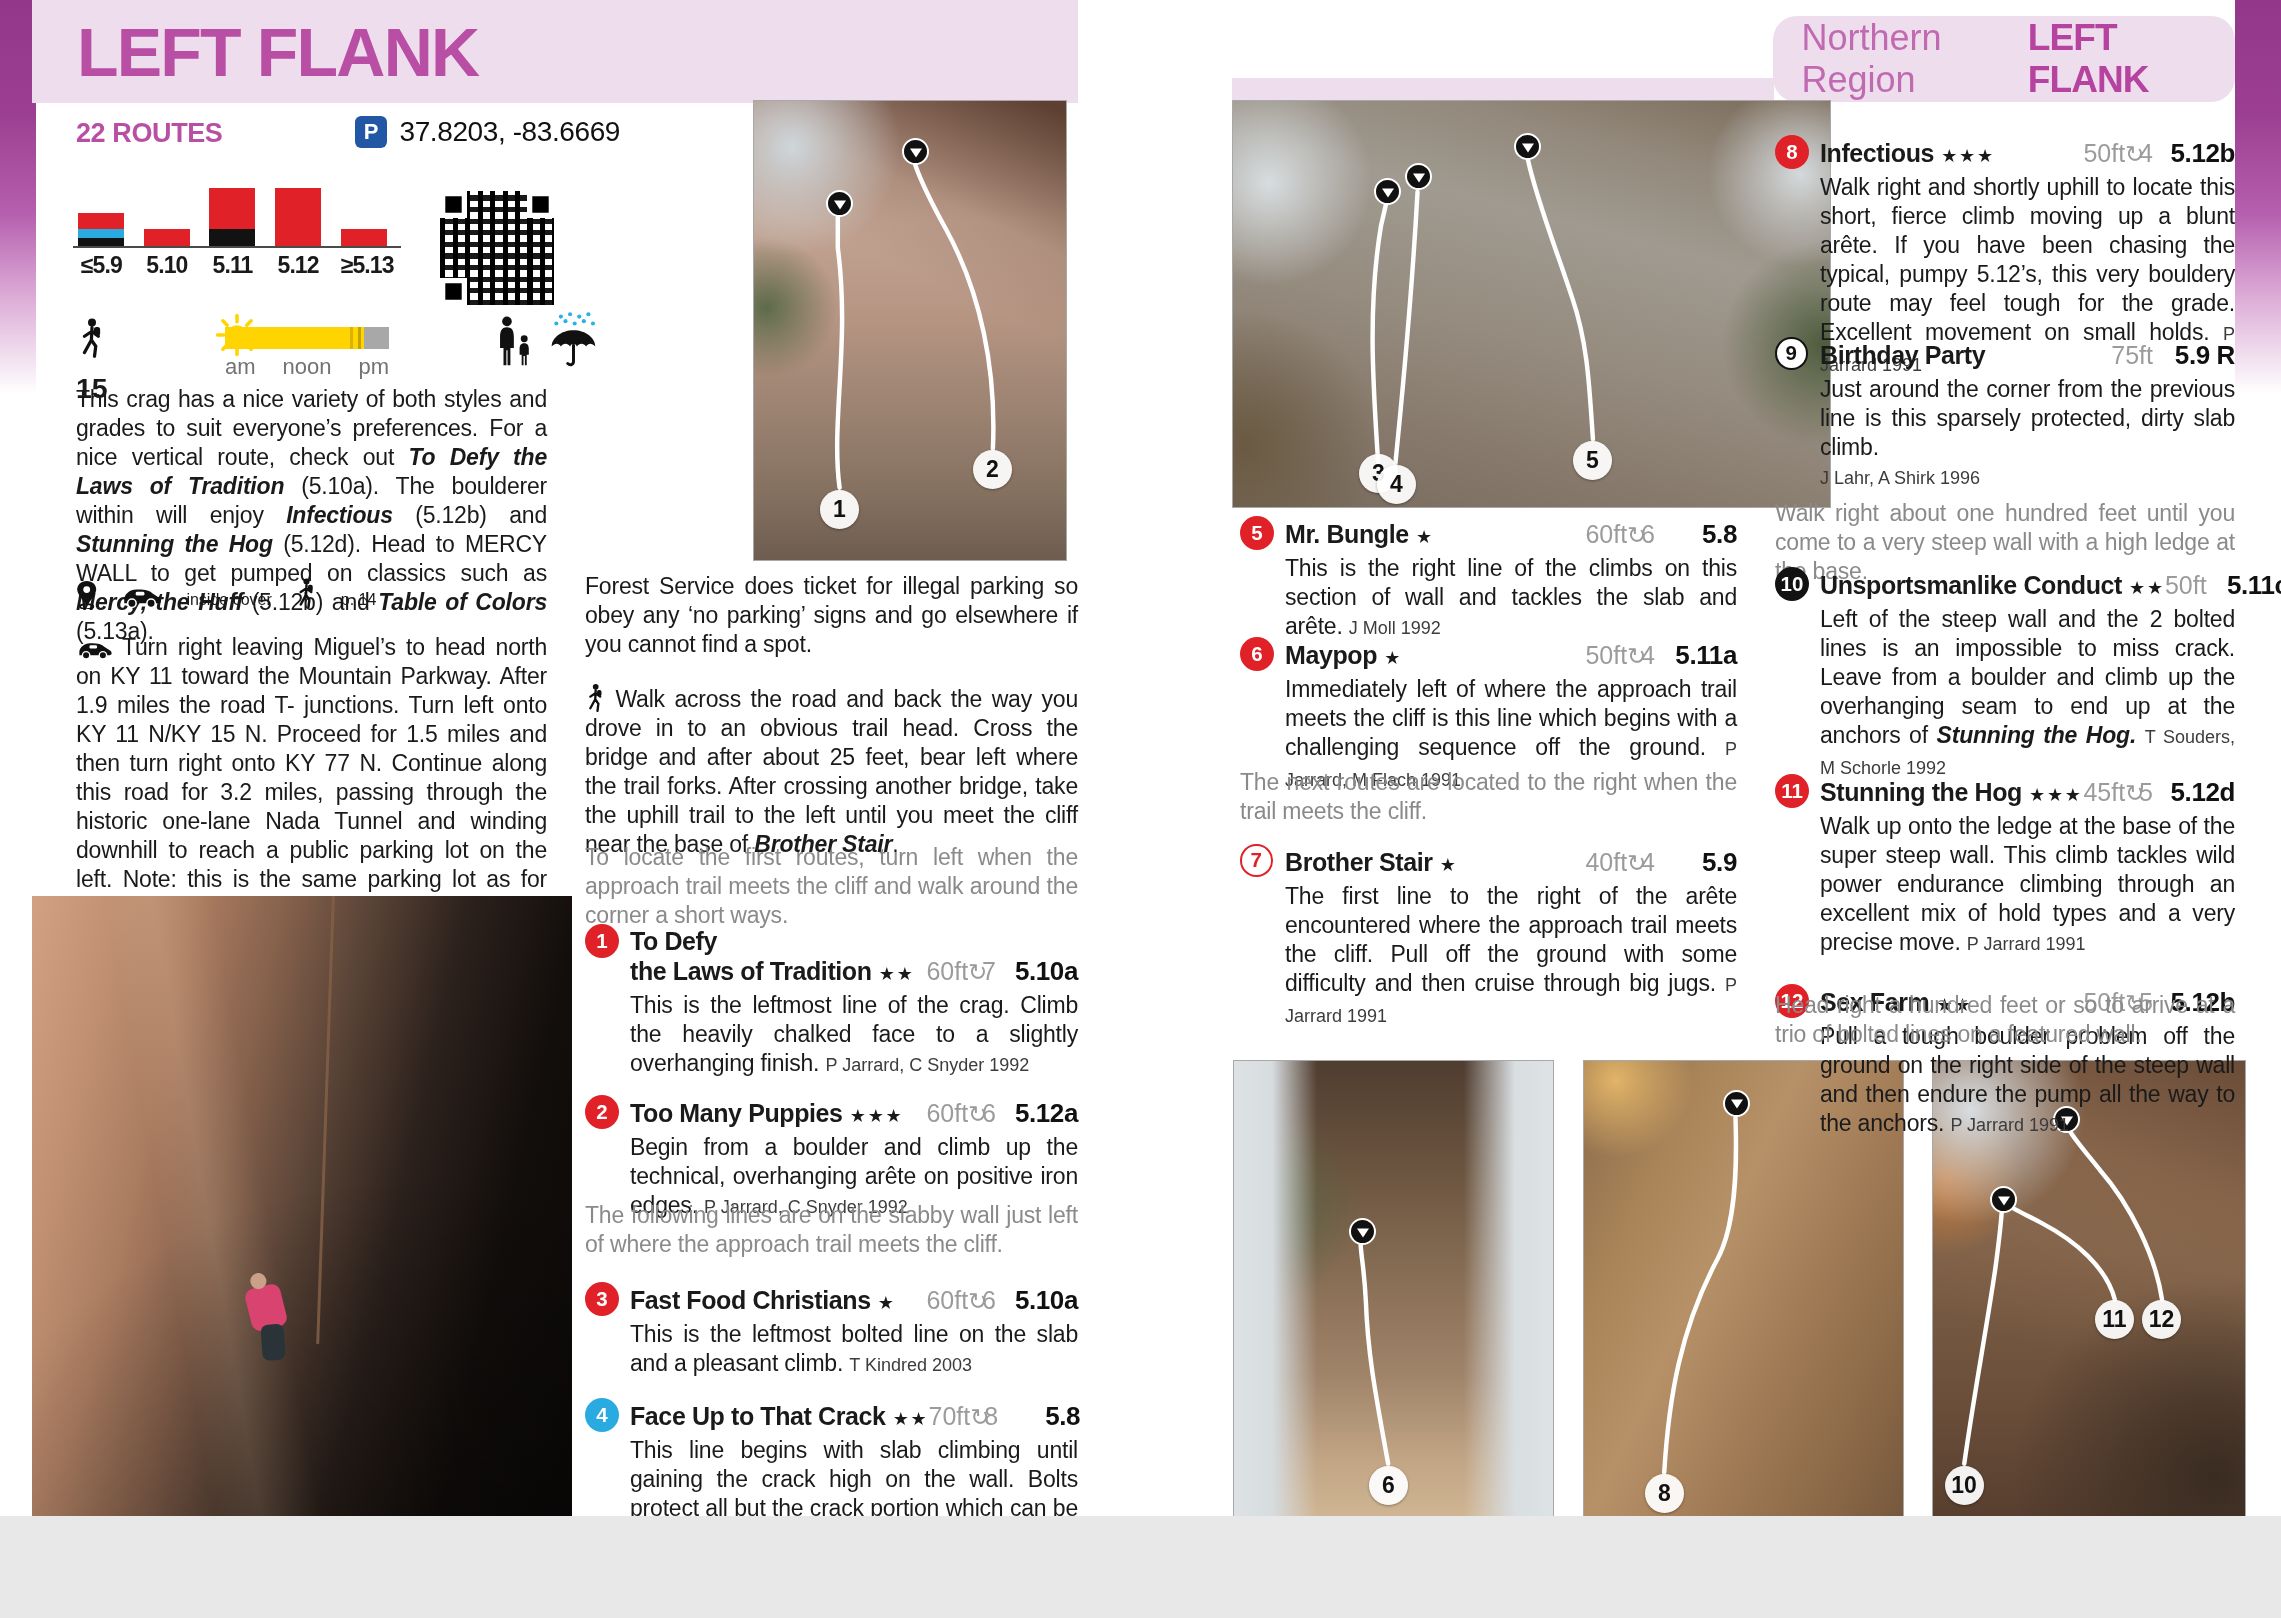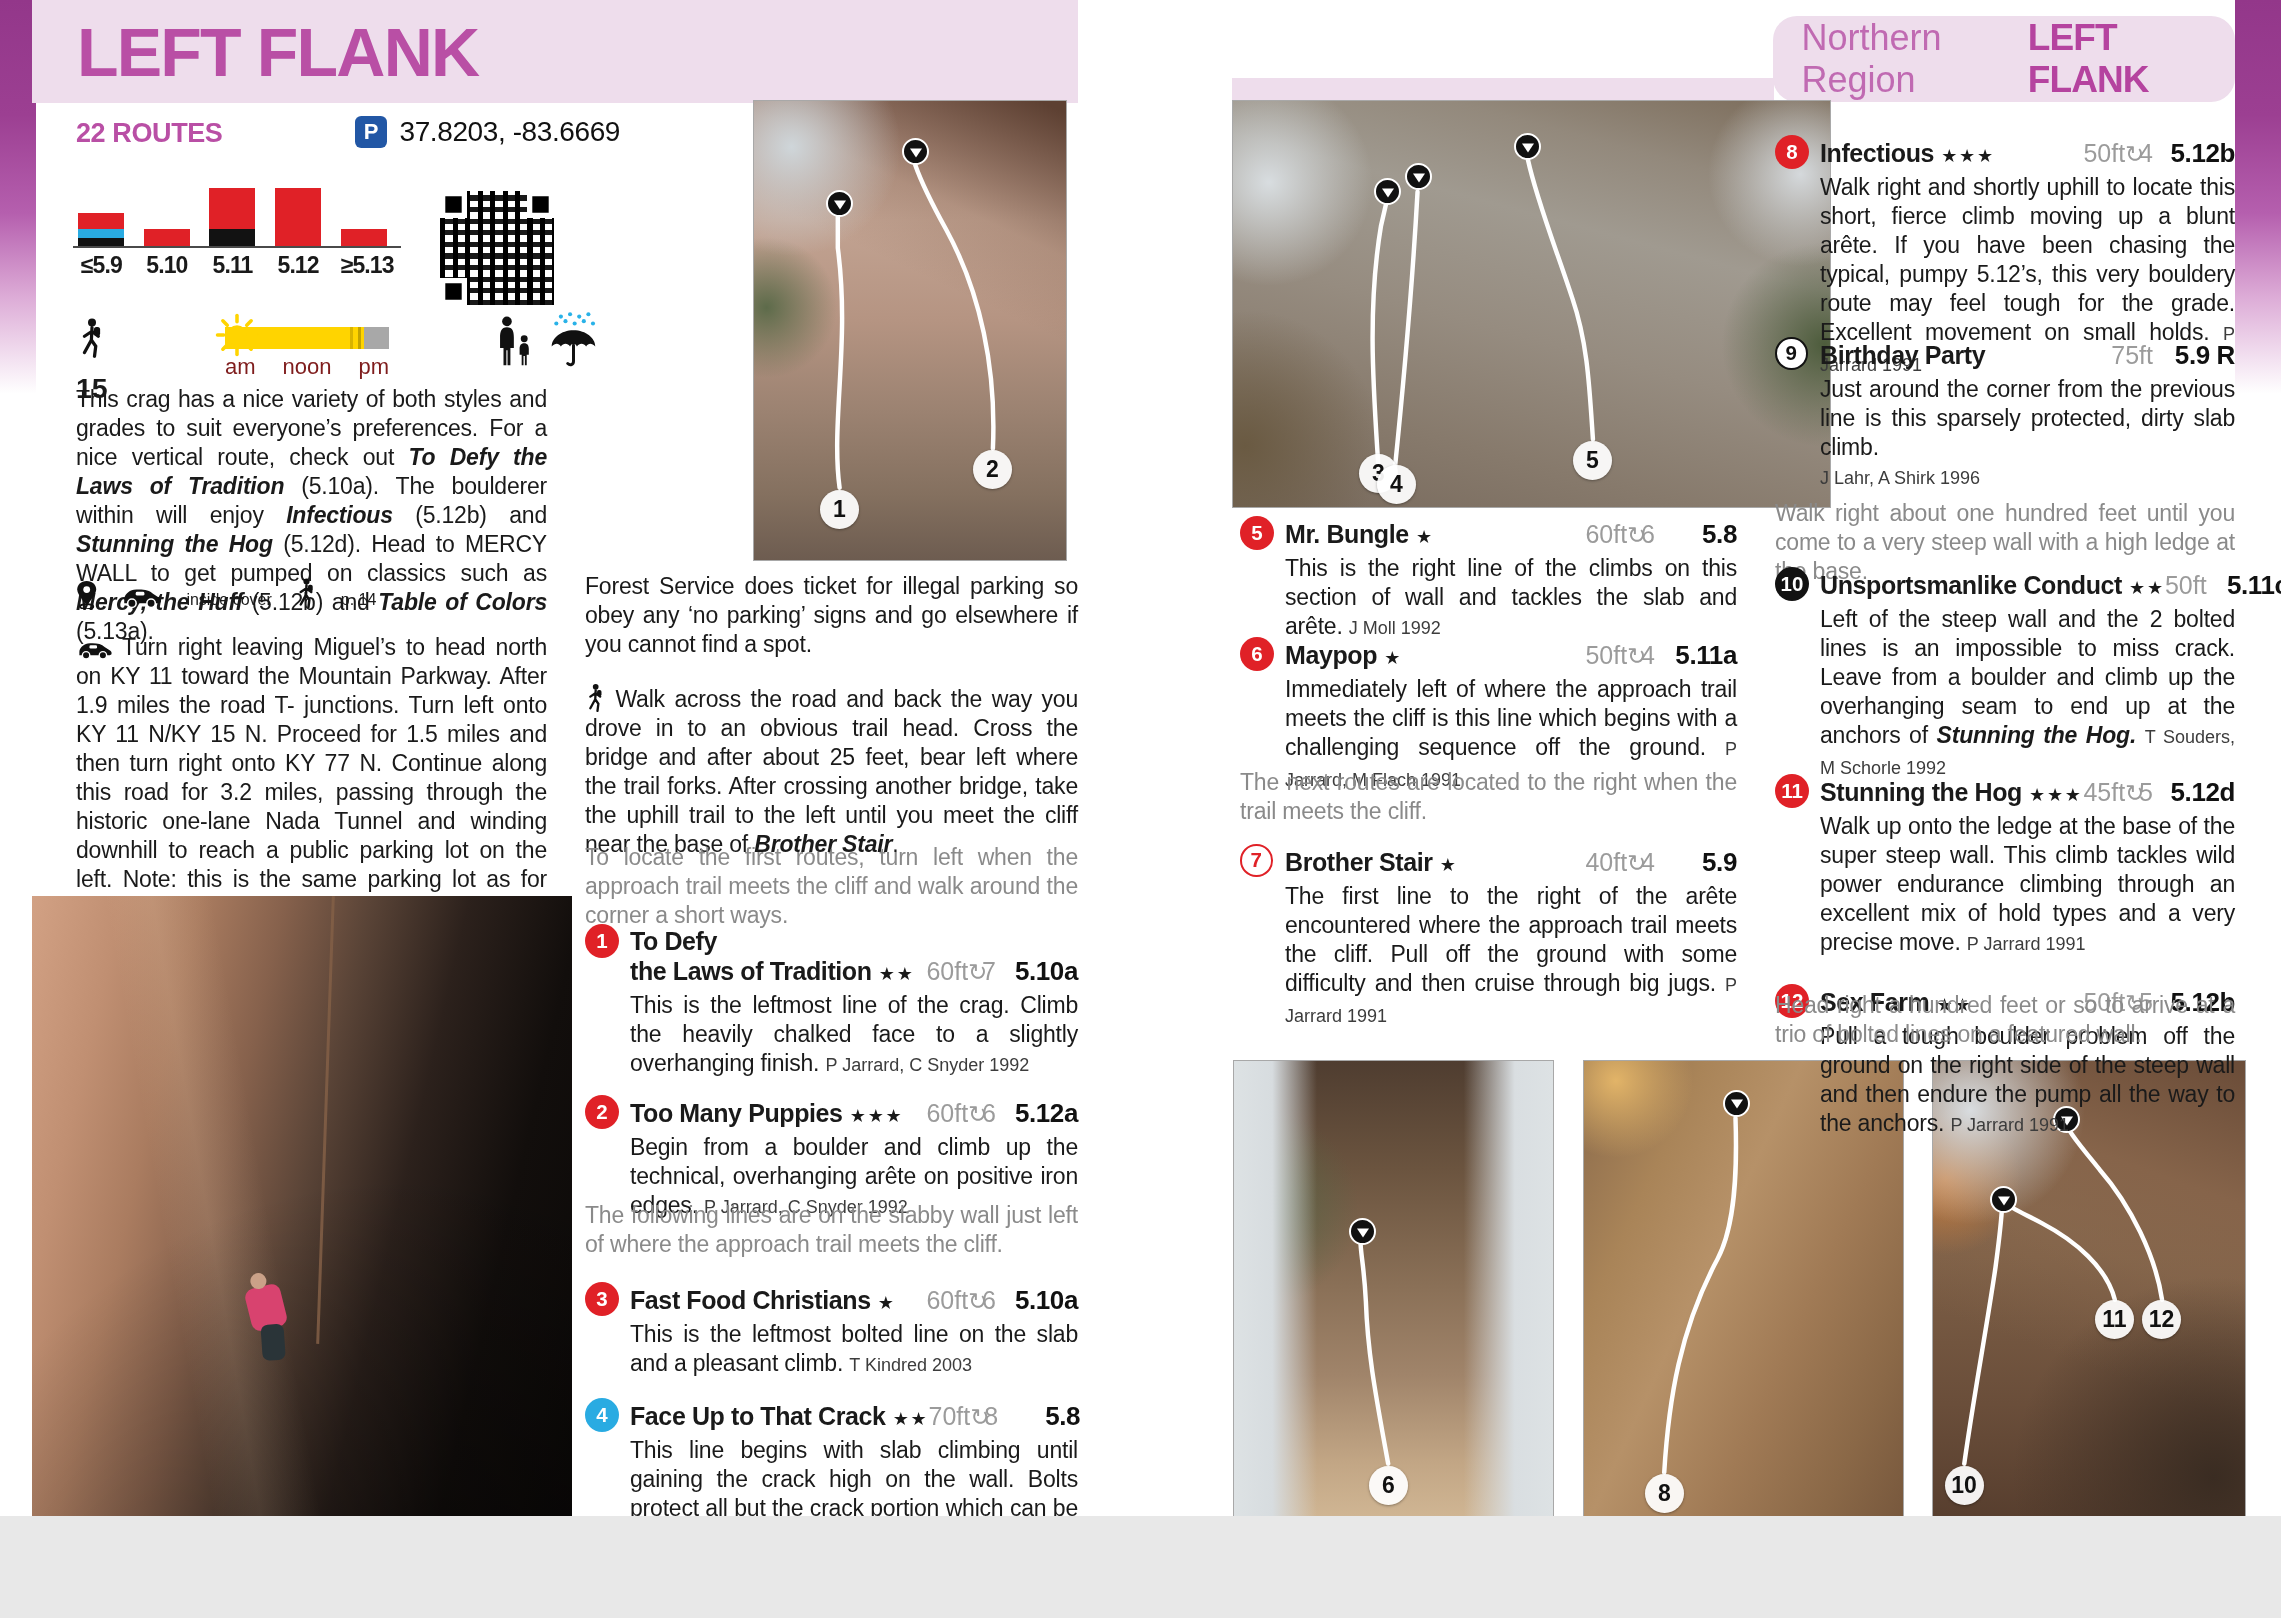--- a/index.html
+++ b/index.html
@@ -38,21 +38,21 @@
   .finder{position:absolute;width:27px;height:27px;background:#000;box-shadow:inset 0 0 0 5.3px #fff,inset 0 0 0 9px #000;}
   .finder.tl{left:0;top:0}.finder.tr{right:0;top:0}.finder.bl{left:0;bottom:0}
   
   .stat{position:absolute;display:flex;align-items:center;flex-direction:column;}
   .hike-stat{left:76px;top:317px;gap:5.3px;}
   .hike-stat .num{font-size:28.5px;font-weight:700;padding-top:9px;}
   .sun-group{position:absolute;left:225px;top:314px;width:164px;}
   .sun-bar{position:relative;margin-top:12.5px;height:22px;
      background:linear-gradient(90deg,#ffd400 0 76%,#d8b300 76% 78%,#ffd400 78% 81%,#c3a300 81% 83%,#ffd400 83% 85%,#a8a8a8 85% 100%);}
   .sun-ic{position:absolute;left:-10.7px;top:-14.3px;}
-  .sun-labels{display:flex;justify-content:space-between;font-size:22px;color:#7f1d1d;padding-top:5.3px;}
+  .sun-labels{display:flex;justify-content:space-between;font-size:22px;color:#737373;padding-top:5.3px;}
   .family-group{position:absolute;left:492px;top:312px;display:flex;align-items:flex-end;gap:9px;}
   
   .body{position:absolute;font-size:23px;line-height:29px;text-align:justify;margin:0;letter-spacing:-0.2px;}
   .bi{font-weight:700;font-style:italic;}
   .b{font-weight:700;}
   .note{position:absolute;font-size:23px;line-height:29px;color:#8a8a8a;margin:0;text-align:justify;letter-spacing:-0.2px;}
   .intro{left:76px;top:385px;width:471px;}
   .driving{left:76px;top:633px;width:471px;}
   .parking-note{left:585px;top:572px;width:493px;}
   .hike-par{left:585px;top:683px;width:493px;}

